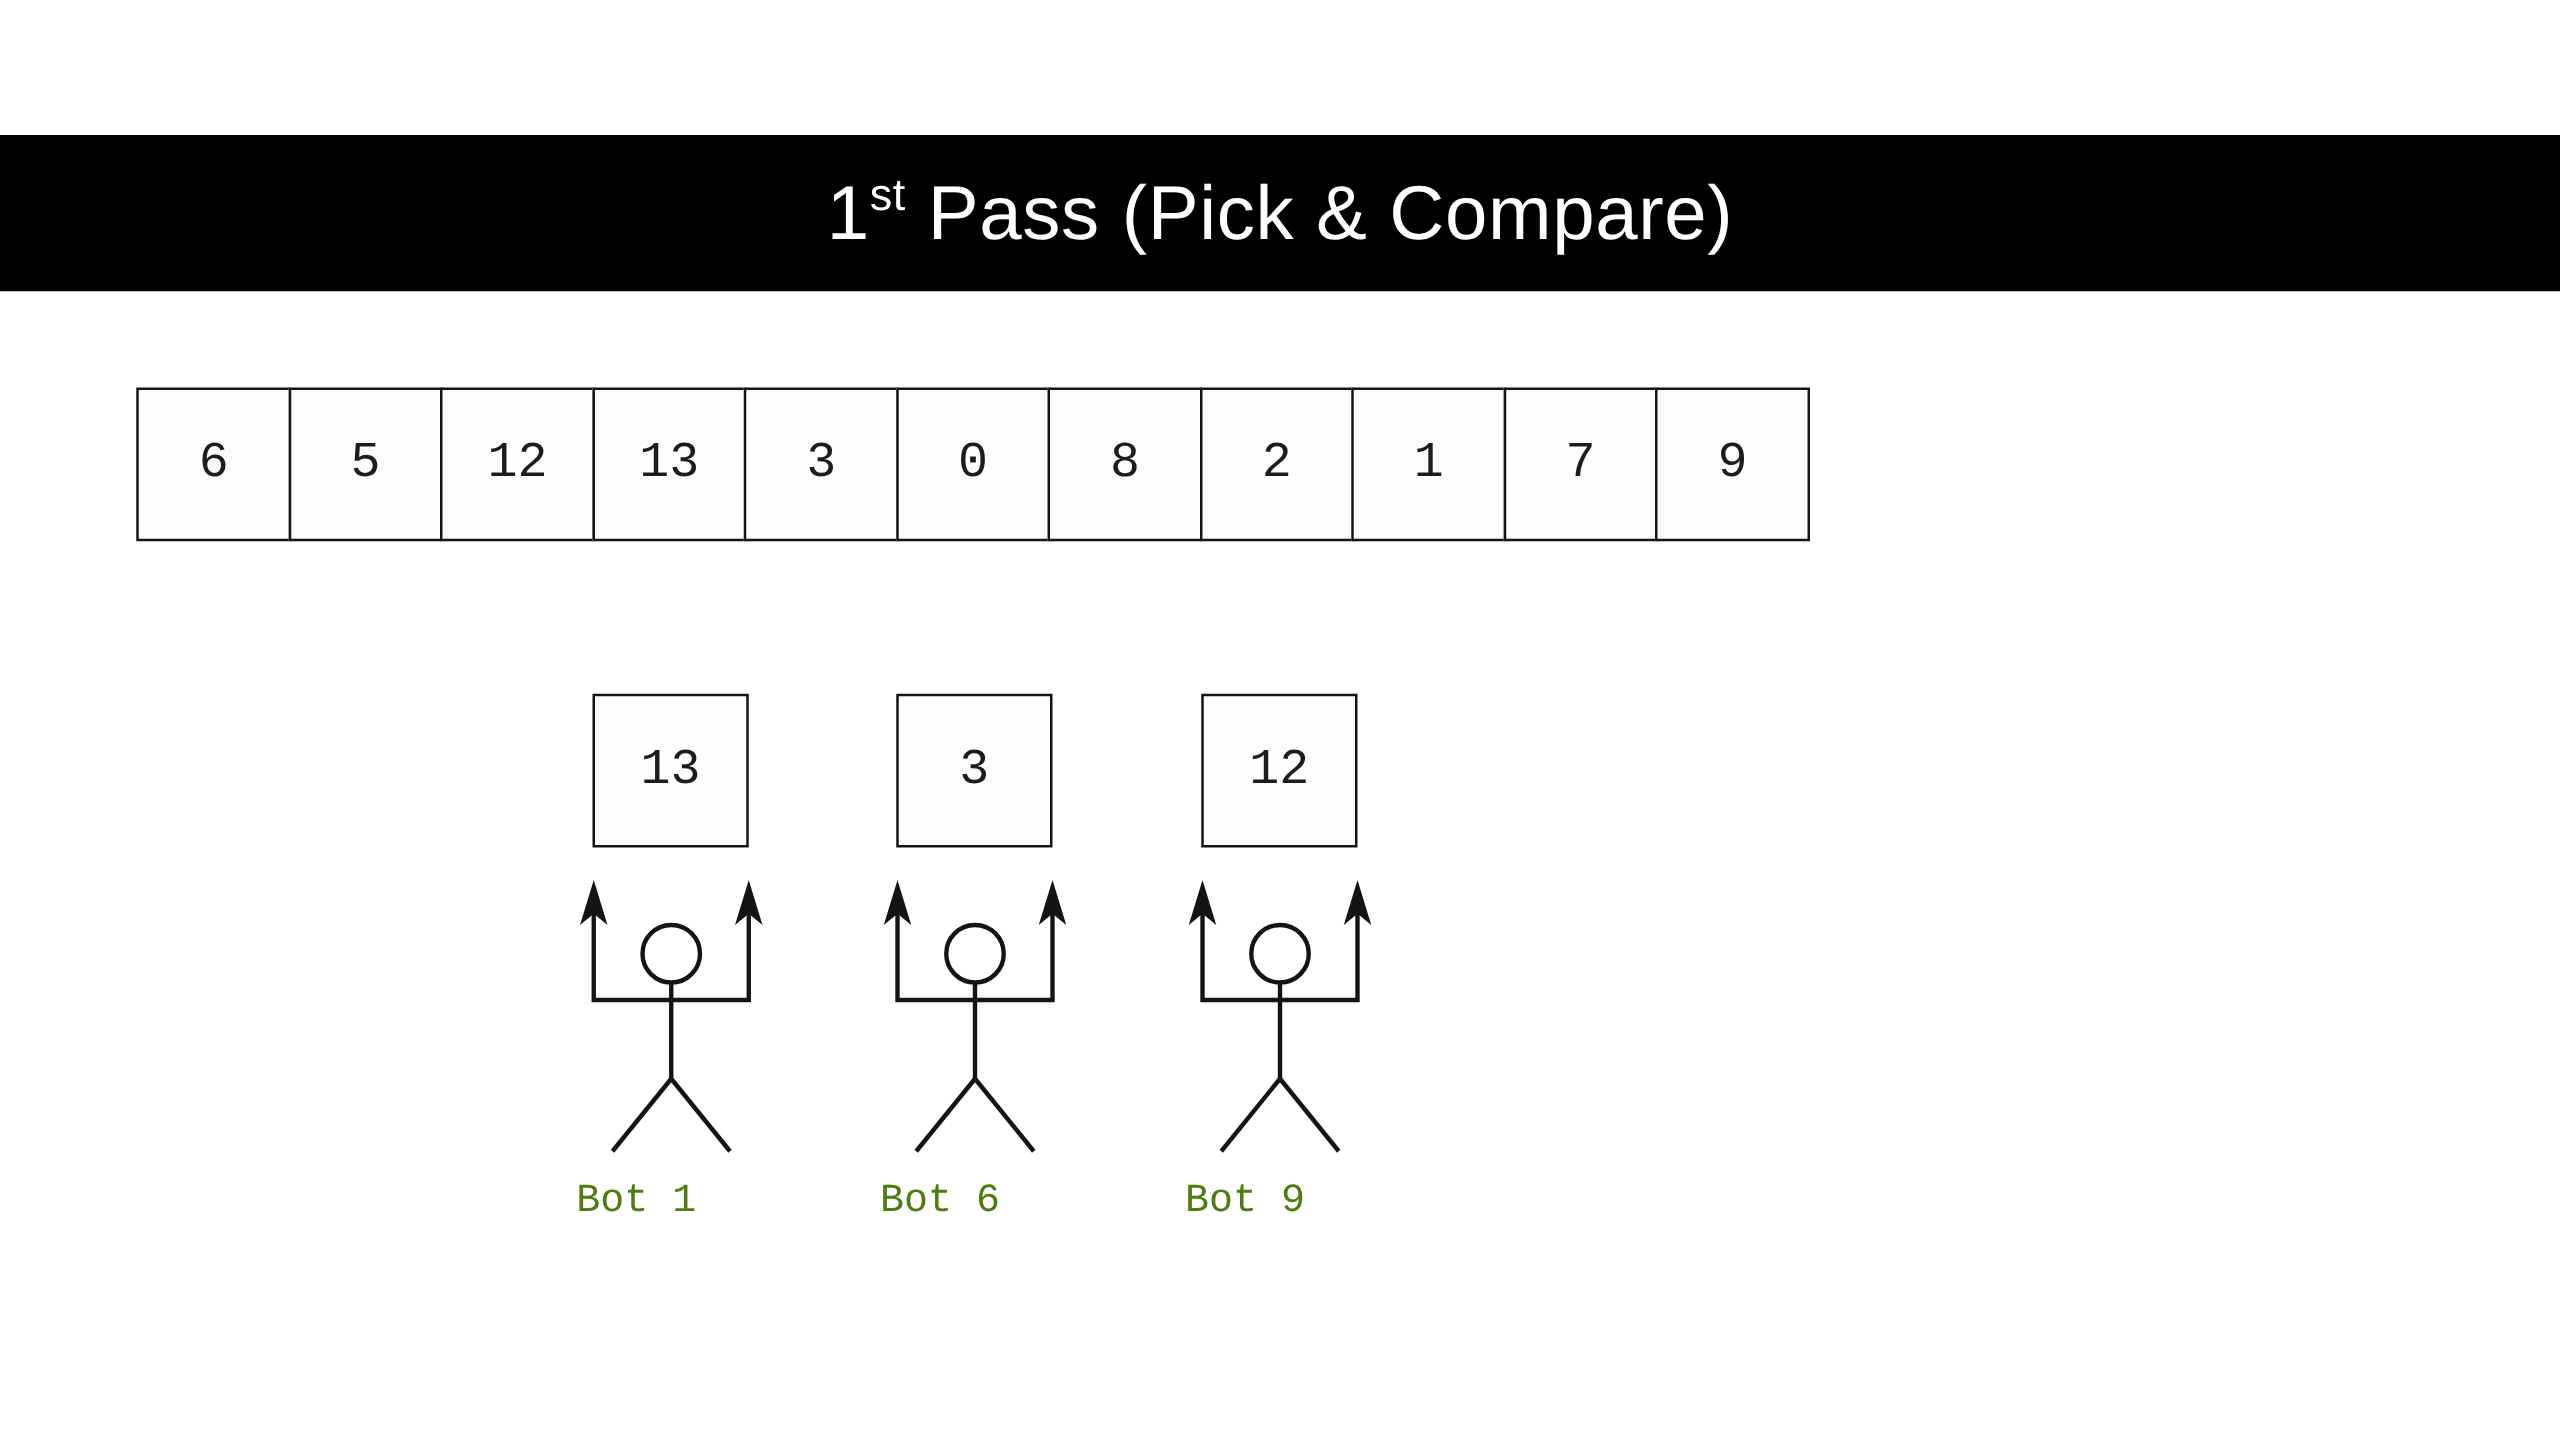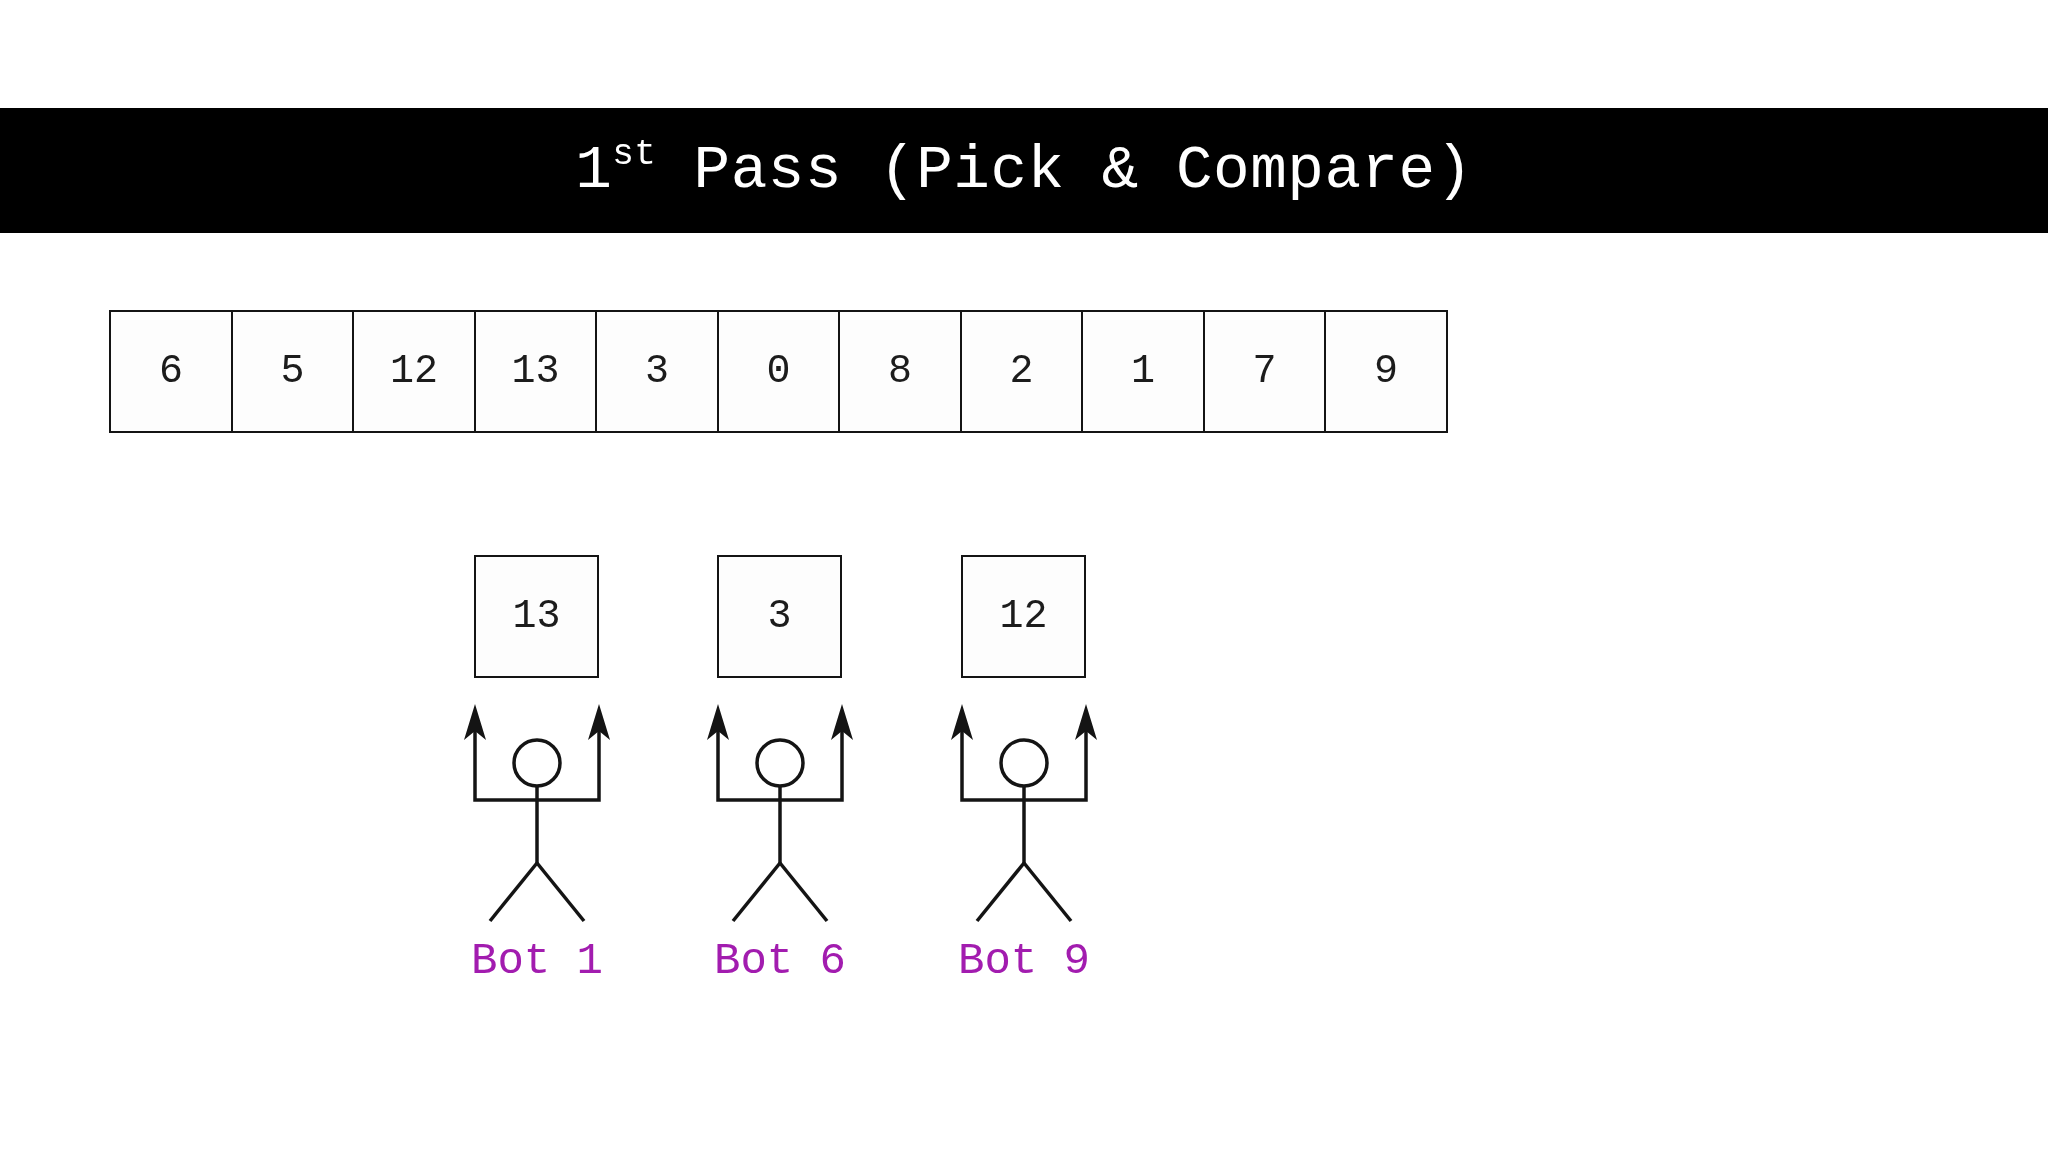--- a/index.html
+++ b/index.html
@@ -24,21 +24,21 @@
     width: 2048px;
     height: 125px;
     background: #000000;
     text-align: center;
   }
   .title-text {
     display: inline-block;
     color: #ffffff;
     font-size: 61px;
     line-height: 125px;
-    font-family: Liberation Mono, monospace;
+    font-family: Liberation Sans, sans-serif;
     letter-spacing: 0.5px;
     white-space: pre;
   }
   .title-text sup {
     font-size: 36px;
     vertical-align: 23px;
     line-height: 0;
   }
 
   
@@ -92,25 +92,25 @@
     left: 0;
     top: 145px;
     width: 152px;
     height: 245px;
   }
   .bot-label {
     position: absolute;
     left: 0;
     top: 382px;
     width: 152px;
-    text-align: center;
+    text-align: left;
     font-family: "Liberation Mono", monospace;
-    font-size: 44px;
+    font-size: 32px;
     line-height: 48px;
-    color: #a21caf;
+    color: #4d7c0f;
     white-space: pre;
   }
   .bot-1 { left: 461px; }
   .bot-2 { left: 704px; }
   .bot-3 { left: 948px; }
 </style>
 </head>
 <body>
 
 <div class="stage">

